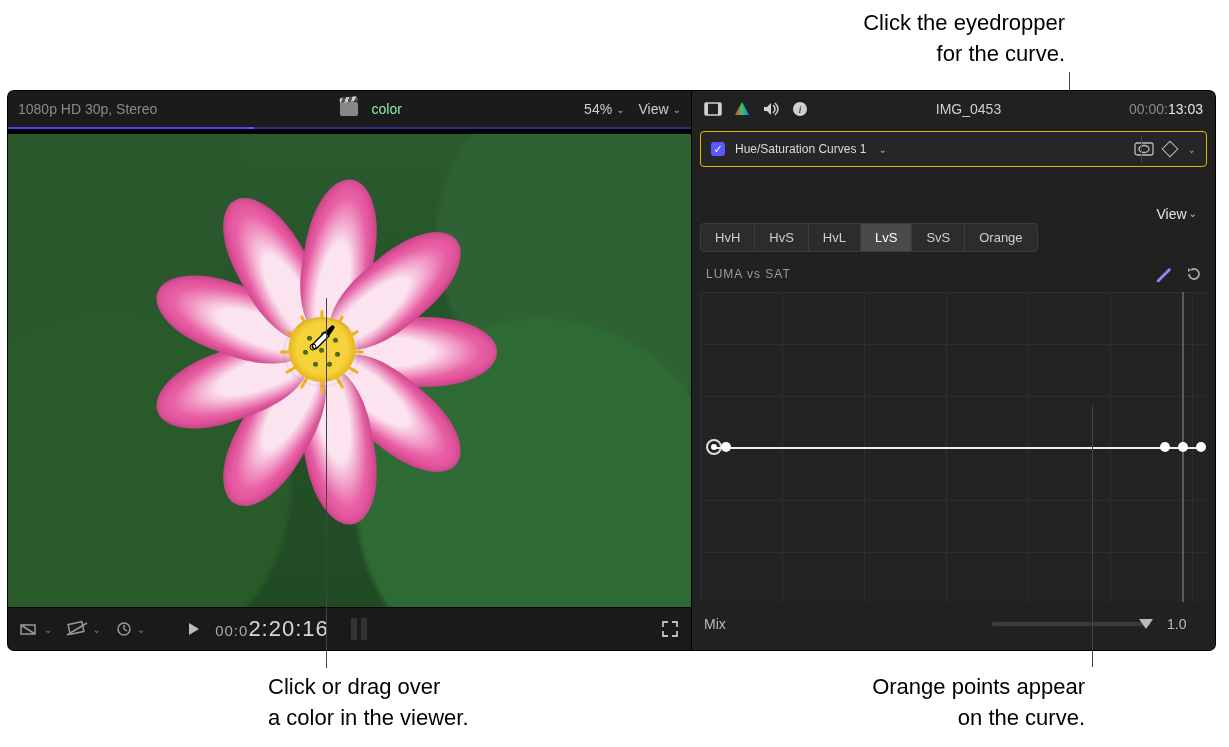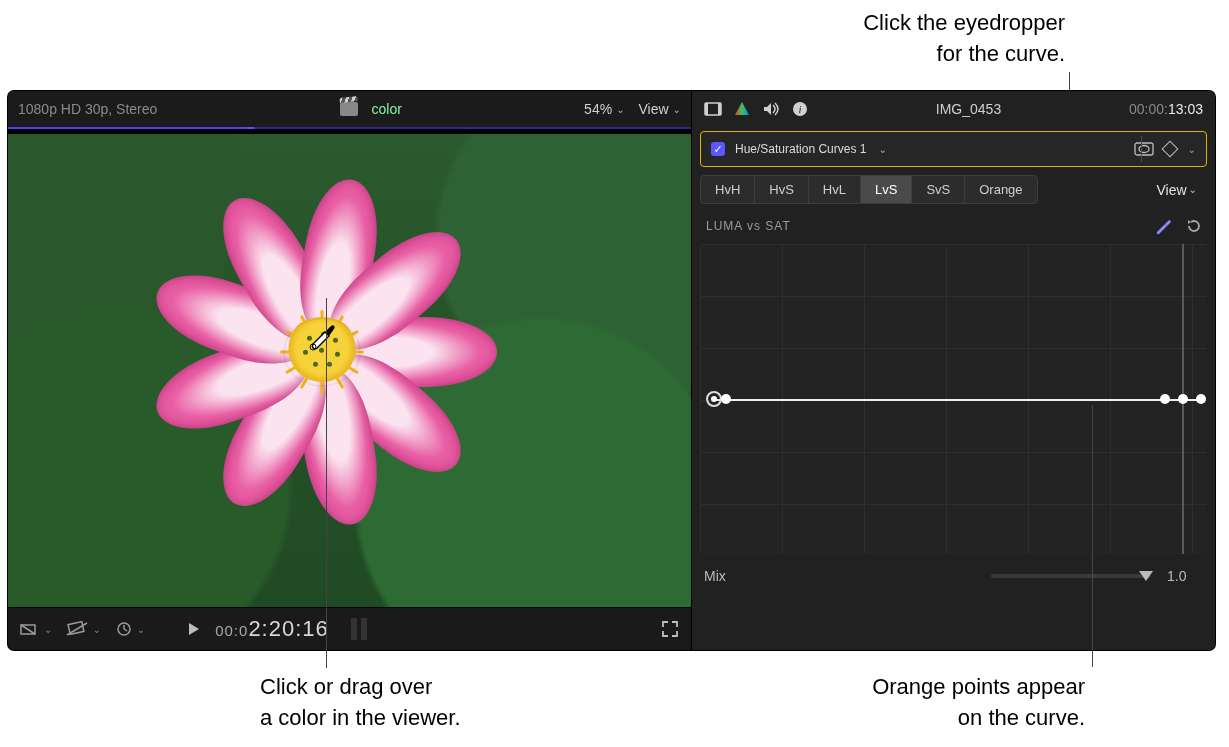--- a/index.html
+++ b/index.html
@@ -88,21 +88,21 @@
   .icon{color:#d0d0d0;display:inline-flex;}
 
   .effbar{margin:4px 8px 0 8px;height:34px;border:1px solid var(--yellow);border-radius:4px;display:flex;align-items:center;gap:10px;padding:0 10px;background:#262626;position:relative;}
   .cb{width:14px;height:14px;border-radius:3px;background:#5a58ff;display:inline-flex;align-items:center;justify-content:center;color:#fff;font-size:11px;}
   .effbar .name{color:#dcdcdc;font-size:12px;}
   .effbar .trail{margin-left:auto;display:flex;align-items:center;gap:10px;color:#bdbdbd;}
   .sep{position:absolute;right:64px;top:4px;bottom:4px;width:1px;background:#4a4a4a;}
   .diamond{width:10px;height:10px;border:1px solid #bdbdbd;transform:rotate(45deg);}
 
   .tabs{display:flex;gap:0;margin:8px 8px 0 8px;}
-  .tabs .tab{flex:0 0 auto;padding:6px 14px;background:#2c2c2c;border:1px solid #3c3c3c;color:#cfcfcf;font-size:13px;margin-left:-1px;}
+  .tabs .tab{flex:0 0 auto;padding:6px 14px;background:#2c2c2c;border:1px solid #3c3c3c;color:#cfcfcf;font-size:13px;margin-left:-1px;margin-top:48px;}
   .tabs .tab:first-child{border-radius:4px 0 0 4px;margin-left:0;}
   .tabs .tab.last{border-radius:0 4px 4px 0;}
   .tabs .tab.active{background:#4a4a4a;color:#fff;}
   .tabs .view{margin-left:auto;padding:6px 10px;color:#e4e4e4;font-size:14px;display:flex;align-items:center;}
 
   .curvewrap{margin:10px 8px 0 8px;}
   .curvelabel{display:flex;align-items:center;justify-content:space-between;color:#9b9b9b;font-size:12px;letter-spacing:1px;padding:2px 4px 8px 6px;}
   .curvelabel .tools{display:flex;align-items:center;gap:12px;}
   .grid{position:relative;height:310px;background:#232323;border-radius:2px;overflow:hidden;}
   .grid:before{content:"";position:absolute;inset:0;
@@ -355,20 +355,20 @@
           <div class="knob">
               <div class="knobshape"></div>
             </div>
         </div>
         <span style="width:40px;text-align:left;">1.0</span>
       </div>
     </div>
   </div>
 
   <div class="leader" style="left:326px;top:298px;width:1px;height:370px;"></div>
-  <div class="annotation" style="left:260px;top:672px;text-align:left;white-space:pre-line;">Click or drag over
+  <div class="annotation" style="left:268px;top:672px;text-align:left;white-space:pre-line;">Click or drag over
 a color in the viewer.</div>
 
   <div class="leader" style="right:70px;top:405px;width:1px;height:262px;"></div>
   <div class="annotation" style="right:78px;top:672px;text-align:right;white-space:pre-line;">Orange points appear
 on the curve.</div>
 
 </div>
 
 </body></html>

